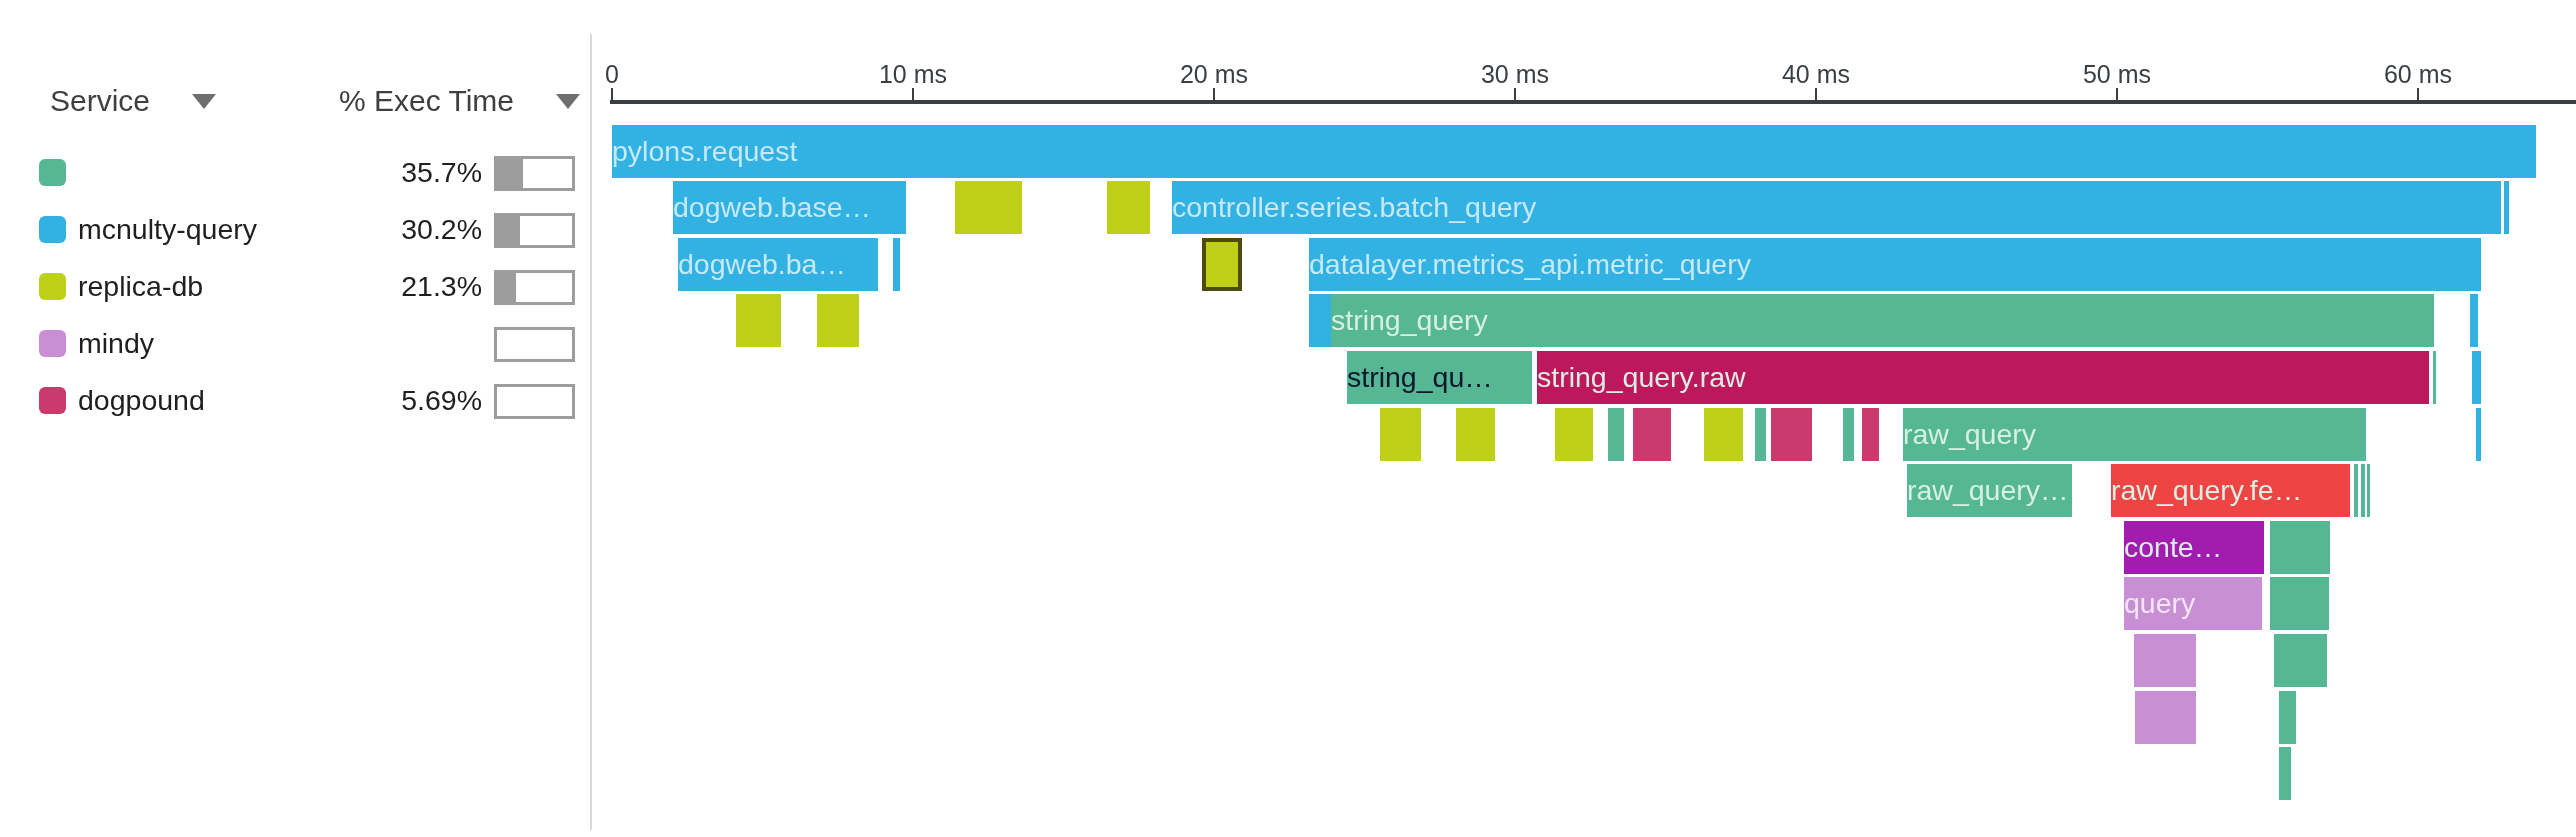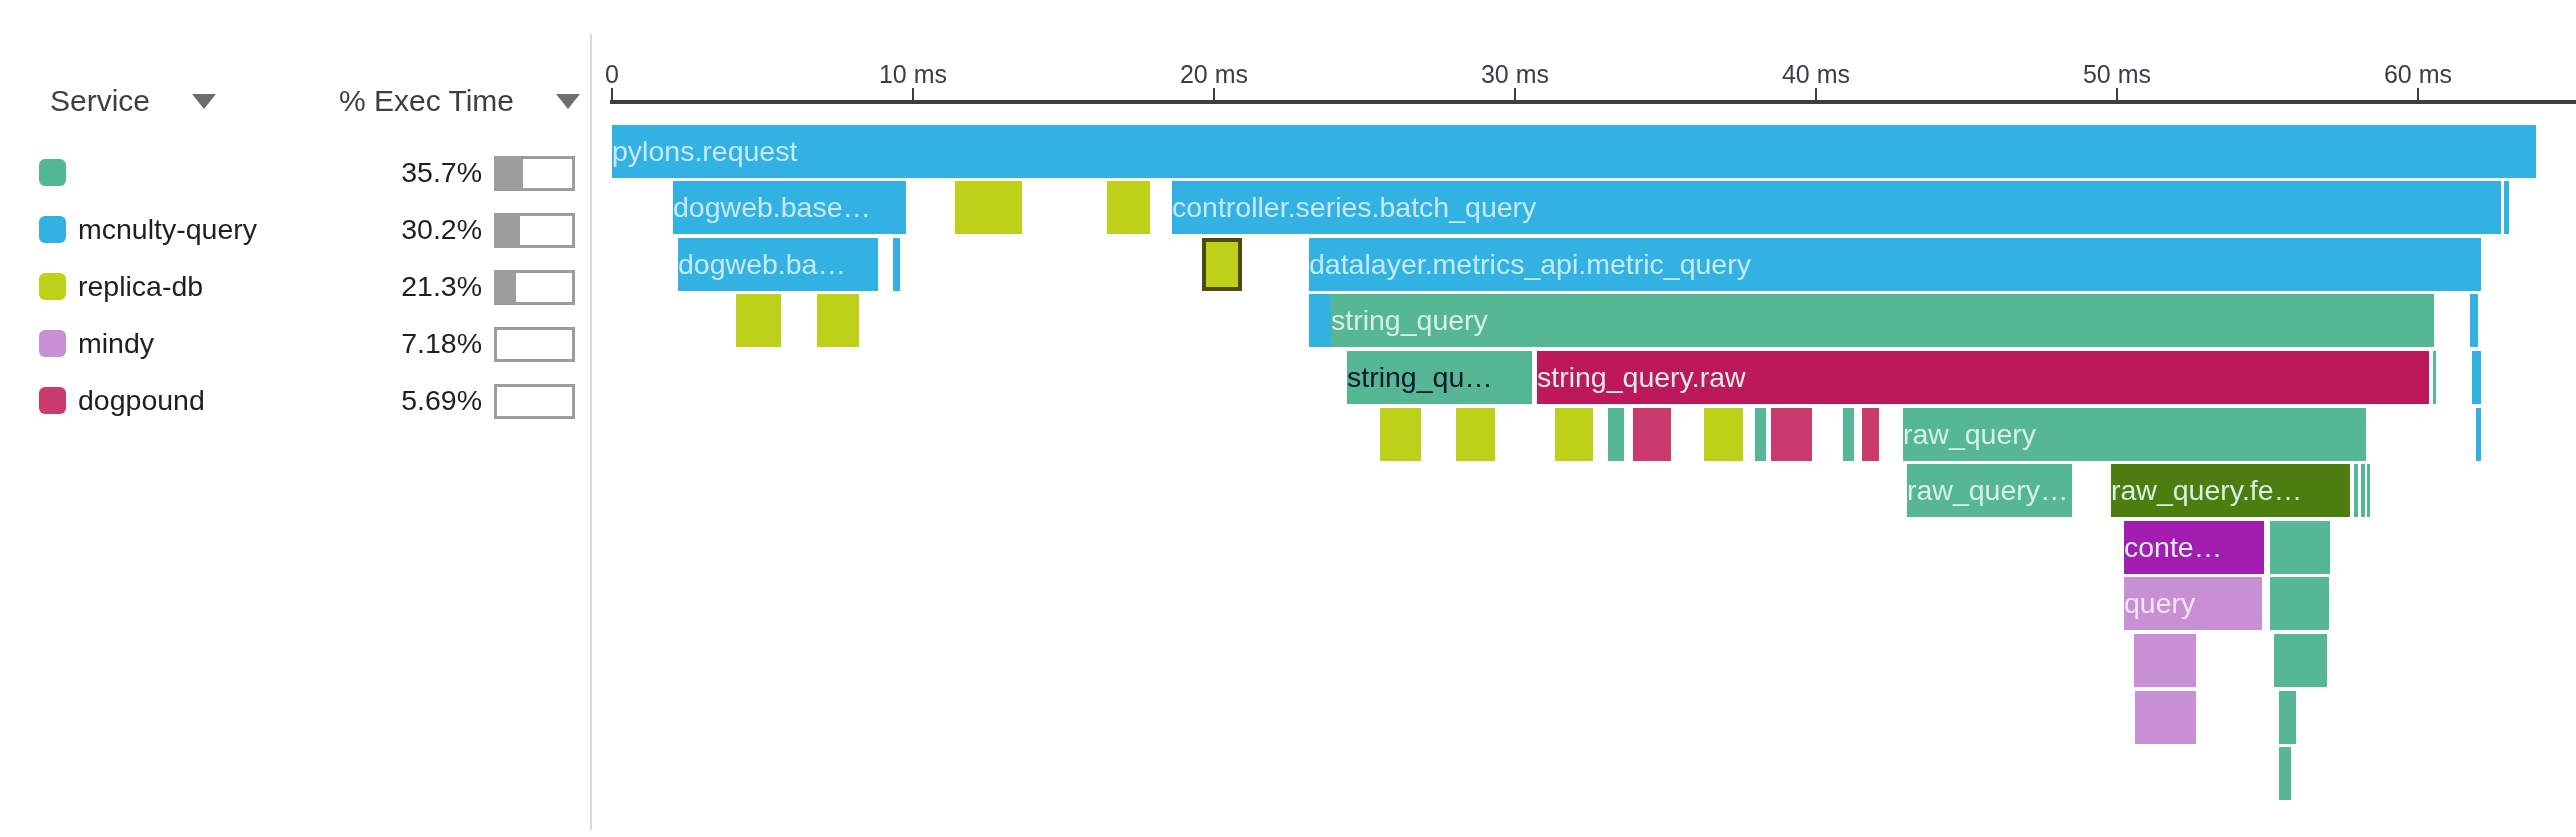--- a/index.html
+++ b/index.html
@@ -75,21 +75,20 @@
         <div class="swatch" style="background: rgb(191, 208, 24);"></div>
         <div class="svc-name">replica-db</div>
         <div class="pct">21.3%</div>
         <div class="minibar">
           <div class="fill" style="width: 25%;"></div>
         </div>
       </div>
       <div class="svc-row" style="top: 315px;">
         <div class="swatch" style="background: rgb(200, 143, 212);"></div>
         <div class="svc-name">mindy</div>
-        <div class="pct">7.18%</div>
         <div class="minibar">
           <div class="fill" style="width: 0%;"></div>
         </div>
       </div>
       <div class="svc-row" style="top: 372px;">
         <div class="swatch" style="background: rgb(203, 58, 108);"></div>
         <div class="svc-name">dogpound</div>
         <div class="pct">5.69%</div>
         <div class="minibar">
           <div class="fill" style="width: 0%;"></div>
@@ -164,21 +163,21 @@
       <div class="span" style="left: 1771px; width: 41px; top: 408px; height: 53px; background: rgb(203, 58, 108);"></div>
       <div class="span" style="left: 1843px; width: 10.5px; top: 408px; height: 53px; background: rgb(85, 183, 148);"></div>
       <div class="span" style="left: 1862px; width: 17.3px; top: 408px; height: 53px; background: rgb(203, 58, 108);"></div>
       <div class="span" style="left: 1903px; width: 463px; top: 408px; height: 53px; background: rgb(85, 183, 148);">
         <span class="lbl" style="color: rgb(216, 239, 230); line-height: 53px; border-radius: 26px;">raw_query</span>
       </div>
       <div class="span" style="left: 2476px; width: 5.3px; top: 408px; height: 53px; background: rgb(49, 178, 226);"></div>
       <div class="span" style="left: 1907px; width: 165px; top: 464px; height: 53px; background: rgb(85, 183, 148);">
         <span class="lbl" style="color: rgb(216, 239, 230); line-height: 53px;">raw_query…</span>
       </div>
-      <div class="span" style="left: 2111px; width: 239px; top: 464px; height: 53px; background: #4d7c0f;">
+      <div class="span" style="left: 2111px; width: 239px; top: 464px; height: 53px; background: #ef4444;">
         <span class="lbl" style="color: rgb(216, 239, 230); line-height: 53px;">raw_query.fe…</span>
       </div>
       <div class="span" style="left: 2354px; width: 3.8px; top: 464px; height: 53px; background: rgb(85, 183, 148);"></div>
       <div class="span" style="left: 2361px; width: 3.8px; top: 464px; height: 53px; background: rgb(85, 183, 148);"></div>
       <div class="span" style="left: 2367px; width: 3px; top: 464px; height: 53px; background: rgb(85, 183, 148);"></div>
       <div class="span" style="left: 2124px; width: 140px; top: 521px; height: 53px; background: #a21caf;">
         <span class="lbl" style="color: rgb(216, 239, 230); line-height: 53px;">conte…</span>
       </div>
       <div class="span" style="left: 2270px; width: 60px; top: 521px; height: 53px; background: rgb(85, 183, 148);"></div>
       <div class="span" style="left: 2124px; width: 138px; top: 577px; height: 53px; background: rgb(200, 143, 212);">

